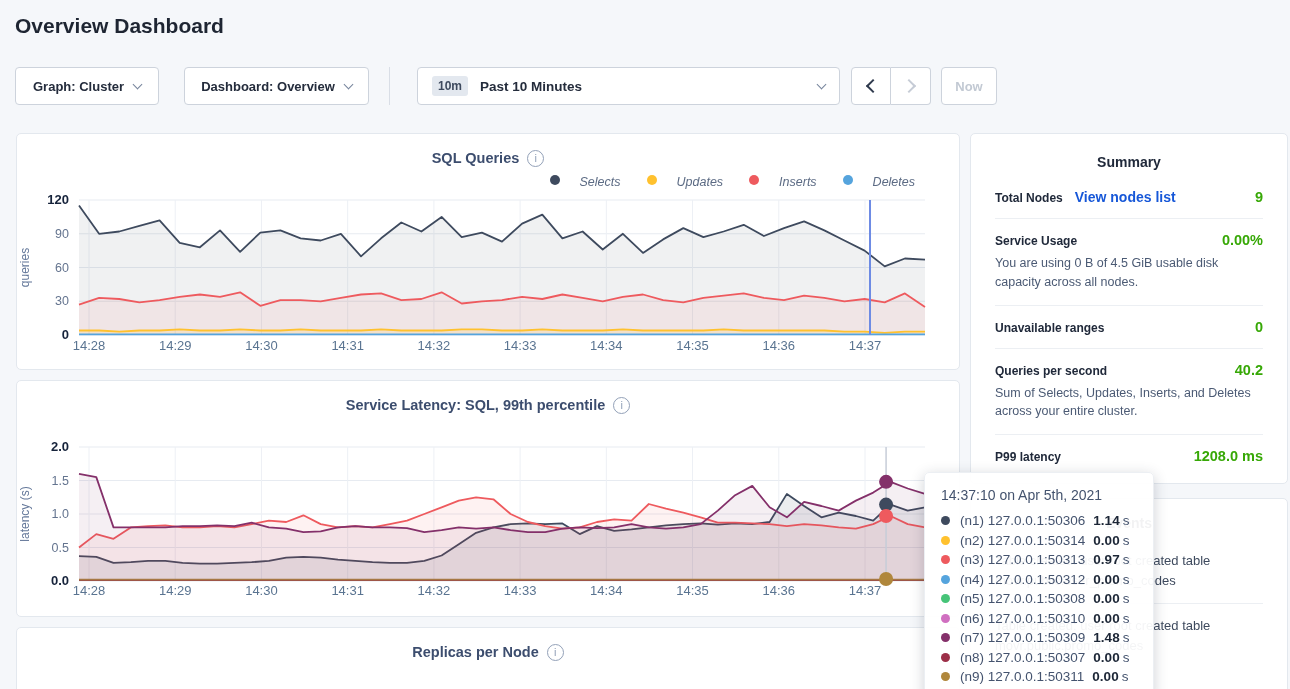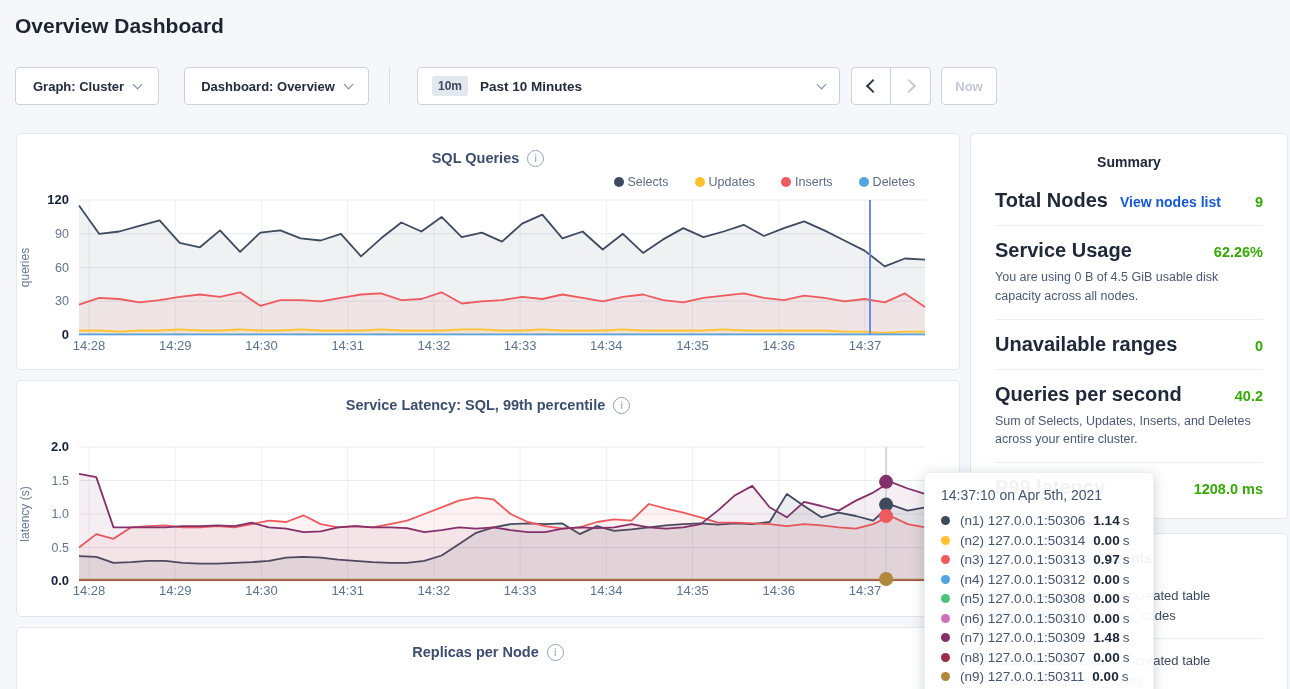--- a/index.html
+++ b/index.html
@@ -30,31 +30,31 @@
   .side-col{width:318px;}
   .card{background:#fff;border:1px solid #e3e8ee;border-radius:5px;}
   .chart-card{width:944px;margin-bottom:10px;padding-top:14px;overflow:hidden;}
   .chart-card.h237{height:237px;}
   .chart-card.h120{height:120px;}
   .chart-title-row{display:flex;justify-content:center;align-items:center;gap:8px;height:20px;}
   .chart-title{font-size:14.5px;font-weight:700;color:#3c4d6e;}
   .info-icon{width:17px;height:17px;border:1px solid #93a1b8;border-radius:50%;color:#93a1b8;
     font-size:11px;display:flex;align-items:center;justify-content:center;background:#fff;}
   .legend-row{display:flex;justify-content:flex-end;gap:26px;padding-right:44px;margin-top:4px;height:20px;align-items:center;}
-  .legend-item{display:flex;align-items:center;gap:4px;font-size:12.5px;color:#5c6b84;}
+  .legend-item{display:flex;gap:20px;font-size:12.5px;color:#5c6b84;font-style:italic;}
   .legend-dot{width:10px;height:10px;border-radius:50%;}
   .svg-host{margin-top:0;}
   .svg-host.lat{margin-top:12px;}
   svg text{font-family:"Liberation Sans",sans-serif;}
   .summary-card{padding:18px 24px 6px;}
   .summary-title{text-align:center;font-weight:700;font-size:14px;color:#20293a;margin:2px 0 6px;}
   .sum-row{padding:13px 0;border-bottom:1px solid #eceff3;}
   .sum-row.last{border-bottom:none;}
   .sum-head{display:flex;align-items:baseline;}
-  .sum-label{font-weight:700;font-size:20px;color:#20293a;}
+  .sum-label{font-weight:700;font-size:12px;color:#20293a;}
   .sum-link{font-weight:700;font-size:14px;color:#1657d8;margin-left:12px;cursor:pointer;text-decoration:none;}
   .sum-value{margin-left:auto;font-weight:700;font-size:14.5px;color:#37a806;}
   .sum-desc{font-size:12.5px;color:#4b5a74;line-height:1.5;margin-top:6px;}
   .events-card{margin-top:14px;padding:16px 24px;height:200px;}
   .events-title{text-align:center;font-weight:700;font-size:14px;color:#20293a;margin-bottom:8px;}
   .event-item{padding:12px 0;font-size:13px;color:#3e4a5e;line-height:1.55;border-bottom:1px solid #eceff3;}
   .event-item.last{border-bottom:none;}
   .chart-tooltip{position:absolute;left:924px;top:472px;width:230px;background:rgba(255,255,255,0.94);
     border:1px solid #eceff3;border-radius:5px;box-shadow:0 3px 14px rgba(40,50,70,0.22);padding:12px 16px;z-index:50;}
   .tt-header{font-size:14px;color:#44536e;margin:2px 0 8px;}
@@ -237,21 +237,21 @@
         <div class="sum-head">
           <span class="sum-label">Total Nodes</span>
           <a class="sum-link">View nodes list</a>
           <span class="sum-value">9</span>
         </div>
       </div>
 
       <div class="sum-row">
         <div class="sum-head">
           <span class="sum-label">Service Usage</span>
-          <span class="sum-value">62.26%</span>
+          <span class="sum-value">0.00%</span>
         </div>
         <div class="sum-desc">You are using 0 B of 4.5 GiB usable disk capacity across all nodes.</div>
       </div>
 
       <div class="sum-row">
         <div class="sum-head">
           <span class="sum-label">Unavailable ranges</span>
           <span class="sum-value">0</span>
         </div>
       </div>

